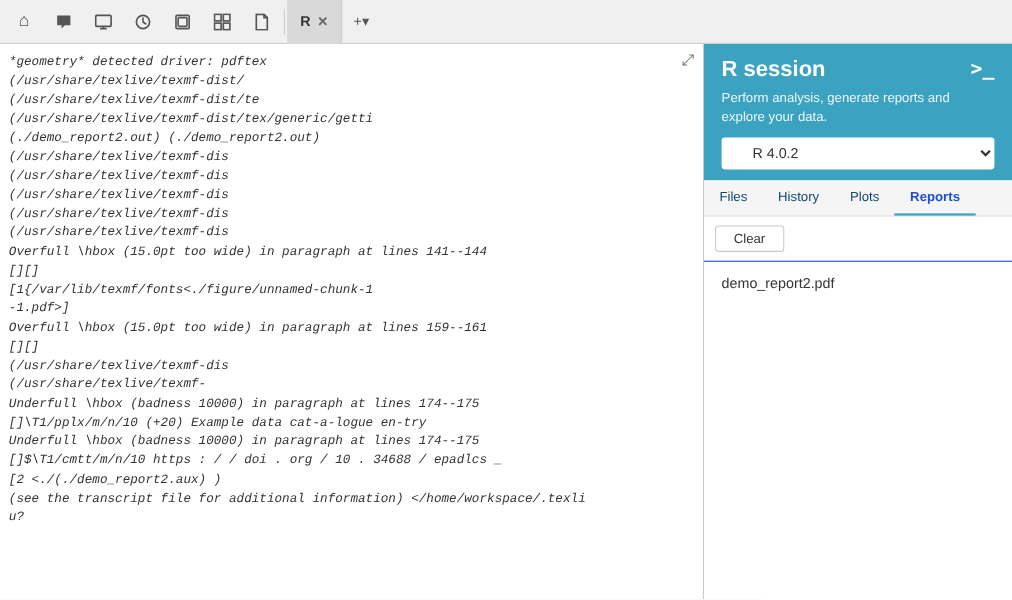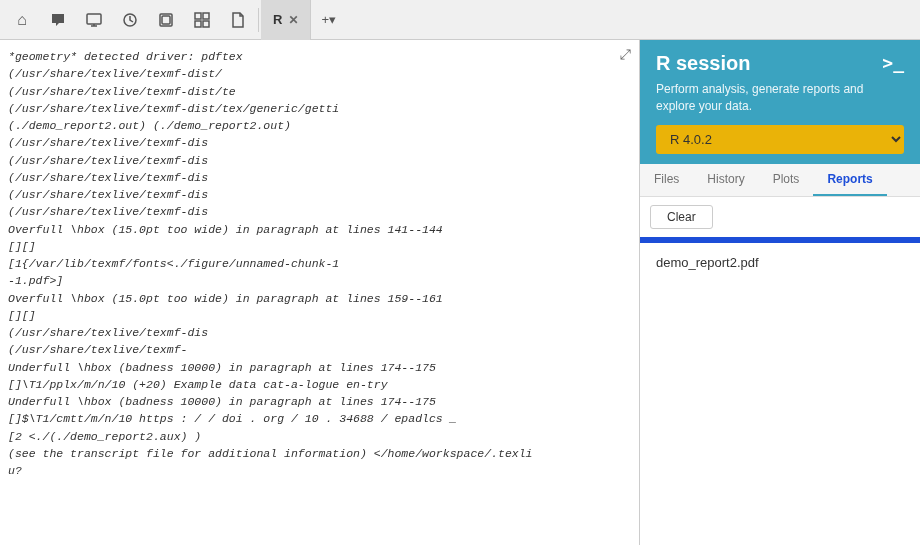--- a/index.html
+++ b/index.html
@@ -96,58 +96,58 @@
       font-family: monospace;
     }
     .r-session-desc {
       font-size: 12px;
       color: rgba(255,255,255,0.9);
       line-height: 1.4;
     }
     .r-version-select {
       margin-top: 10px;
       width: 100%;
-      padding: 6px 10px;
+      padding: 6px 24px;
       border: none;
       border-radius: 3px;
       font-size: 13px;
-      background: #eab308;
+      background: #ffffff;
       color: #333;
       cursor: pointer;
       appearance: auto;
     }
 
     
     .r-tabs {
       display: flex;
       border-bottom: 1px solid #ddd;
       background: #f5f5f5;
     }
     .r-tab {
       padding: 8px 14px;
       font-size: 12px;
-      color: #737373;
+      color: #0c4a6e;
       cursor: pointer;
       border-bottom: 2px solid transparent;
     }
     .r-tab.active {
       color: #1d4ed8;
       border-bottom: 2px solid #3ba3c0;
       font-weight: 600;
     }
 
     
     .r-content {
       flex: 1;
       overflow-y: auto;
       background: #fff;
     }
     .r-actions {
       padding: 8px 10px;
-      border-bottom: 6px solid #1d4ed8;
+      border-bottom: 1px solid #1d4ed8;
     }
     .clear-btn {
       padding: 4px 16px;
       background: #fff;
       border: 1px solid #ccc;
       border-radius: 3px;
       font-size: 12px;
       color: #333;
       cursor: pointer;
     }

